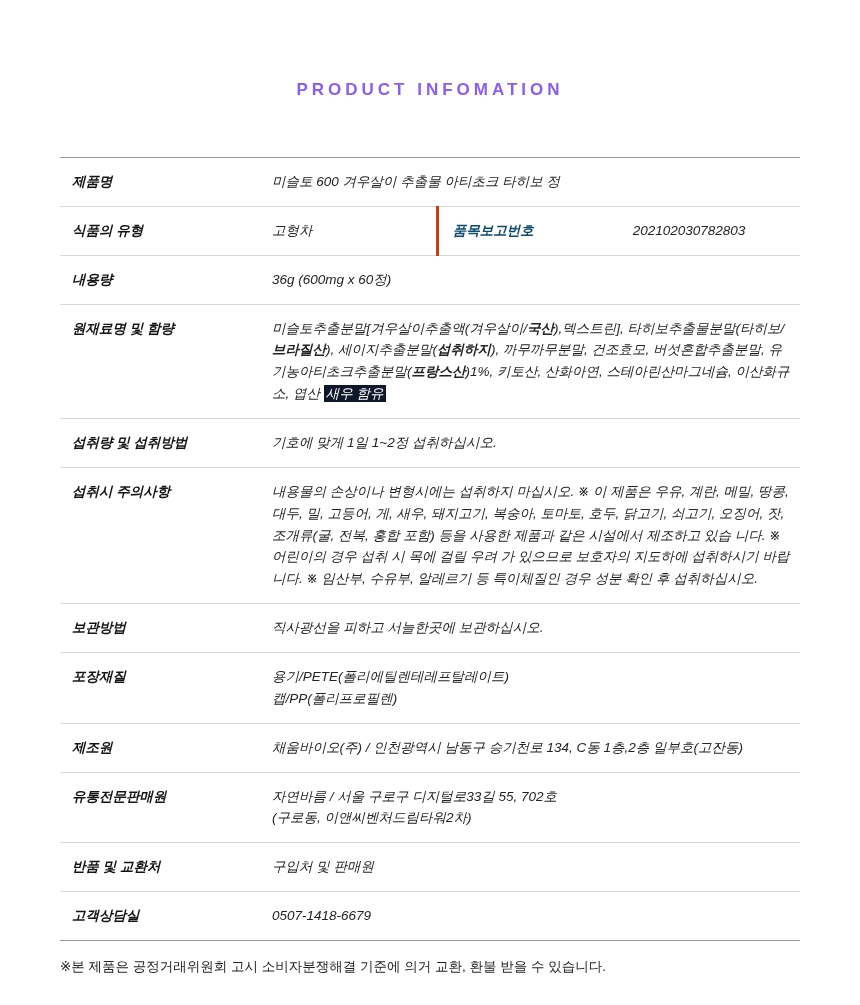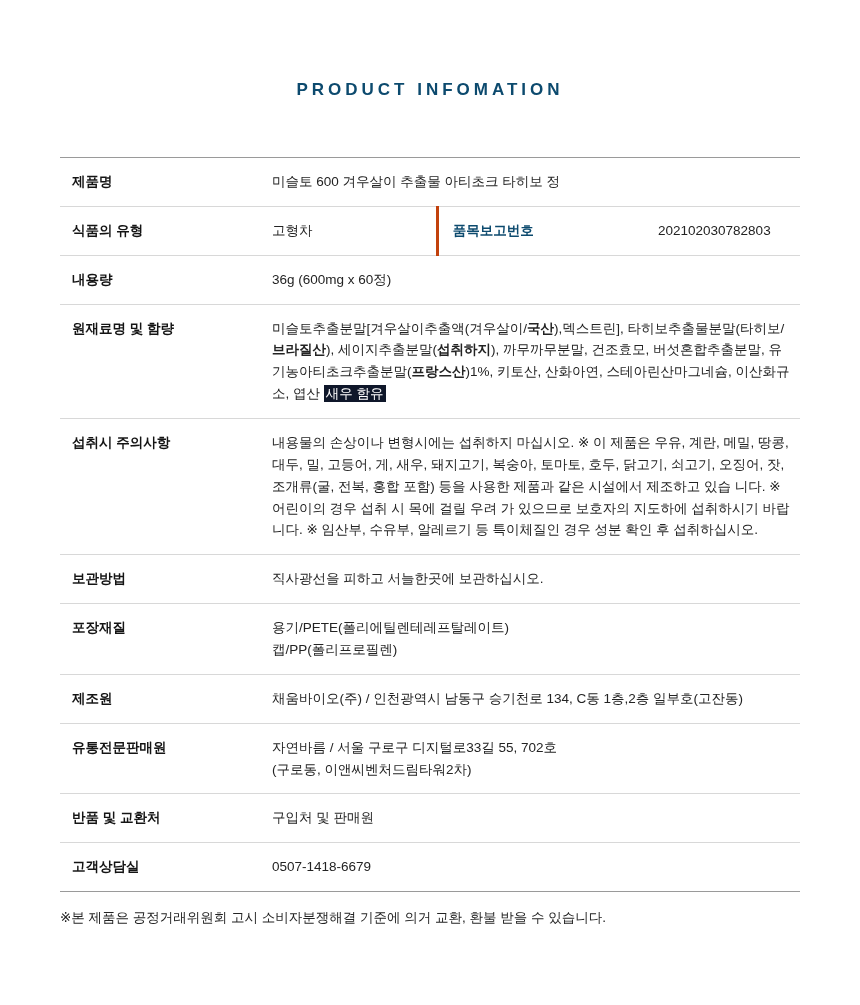--- a/index.html
+++ b/index.html
@@ -19,32 +19,33 @@
     width: 860px;
     height: 1005px;
     box-sizing: border-box;
     padding: 0 60px;
   }
   .doc-title {
     text-align: center;
     font-size: 17px;
     font-weight: bold;
     letter-spacing: 4px;
-    color: #0c4a6e;
+    color: #8b5cf6;
     margin-top: 80px;
     margin-bottom: 0;
   }
   .spec-table {
     width: 740px;
     margin-top: 57px;
     border-collapse: collapse;
     table-layout: fixed;
   }
   .spec-table tr {
     border-top: 1px solid #d8d8d8;
+    font-style: italic;
   }
   .spec-table tr.first-row {
     border-top: 1px solid #9a9a9a;
   }
   .spec-table tr.last-row {
     border-bottom: 1px solid #9a9a9a;
   }
   .spec-table td {
     vertical-align: top;
     padding: 13px 0 13px 0;
@@ -68,21 +69,21 @@
     width: 176px;
     font-weight: bold;
     color: #0c4a6e;
     padding-left: 14px;
     border-left: 3px solid #c2410c;
     box-sizing: border-box;
   }
   td.value-right {
     padding-left: 14px;
     padding-right: 4px;
-    text-align: center;
+    text-align: left;
     box-sizing: border-box;
   }
   b, .bold {
     font-weight: bold;
   }
   .hl {
     background: #0f172a;
     color: #ffffff;
     padding: 1px 2px;
   }
@@ -121,20 +122,24 @@
       <tr>
         <td class="label">내용량</td>
         <td class="value" colspan="3">36g (600mg x 60정)</td>
       </tr>
 
       <tr>
         <td class="label">원재료명 및 함량</td>
         <td class="value" colspan="3">미슬토추출분말[겨우살이추출액(겨우살이/<b>국산</b>),덱스트린], 타히보추출물분말(타히보/<b>브라질산</b>), 세이지추출분말(<b>섭취하지</b>), 까무까무분말, 건조효모, 버섯혼합추출분말, 유기농아티초크추출분말(<b>프랑스산</b>)1%, 키토산, 산화아연, 스테아린산마그네슘, 이산화규소, 엽산 <span class="hl">새우 함유</span></td>
       </tr>
 
+      <tr>
+        <td class="label">섭취량 및 섭취방법</td>
+        <td class="value" colspan="3">기호에 맞게 1일 1~2정 섭취하십시오.</td>
+      </tr>
 
       <tr>
         <td class="label">섭취시 주의사항</td>
         <td class="value" colspan="3">내용물의 손상이나 변형시에는 섭취하지 마십시오. ※ 이 제품은 우유, 계란, 메밀, 땅콩, 대두, 밀, 고등어, 게, 새우, 돼지고기, 복숭아, 토마토, 호두, 닭고기, 쇠고기, 오징어, 잣, 조개류(굴, 전복, 홍합 포함) 등을 사용한 제품과 같은 시설에서 제조하고 있습 니다. ※ 어린이의 경우 섭취 시 목에 걸릴 우려 가 있으므로 보호자의 지도하에 섭취하시기 바랍니다. ※ 임산부, 수유부, 알레르기 등 특이체질인 경우 성분 확인 후 섭취하십시오.</td>
       </tr>
 
       <tr>
         <td class="label">보관방법</td>
         <td class="value" colspan="3">직사광선을 피하고 서늘한곳에 보관하십시오.</td>
       </tr>

